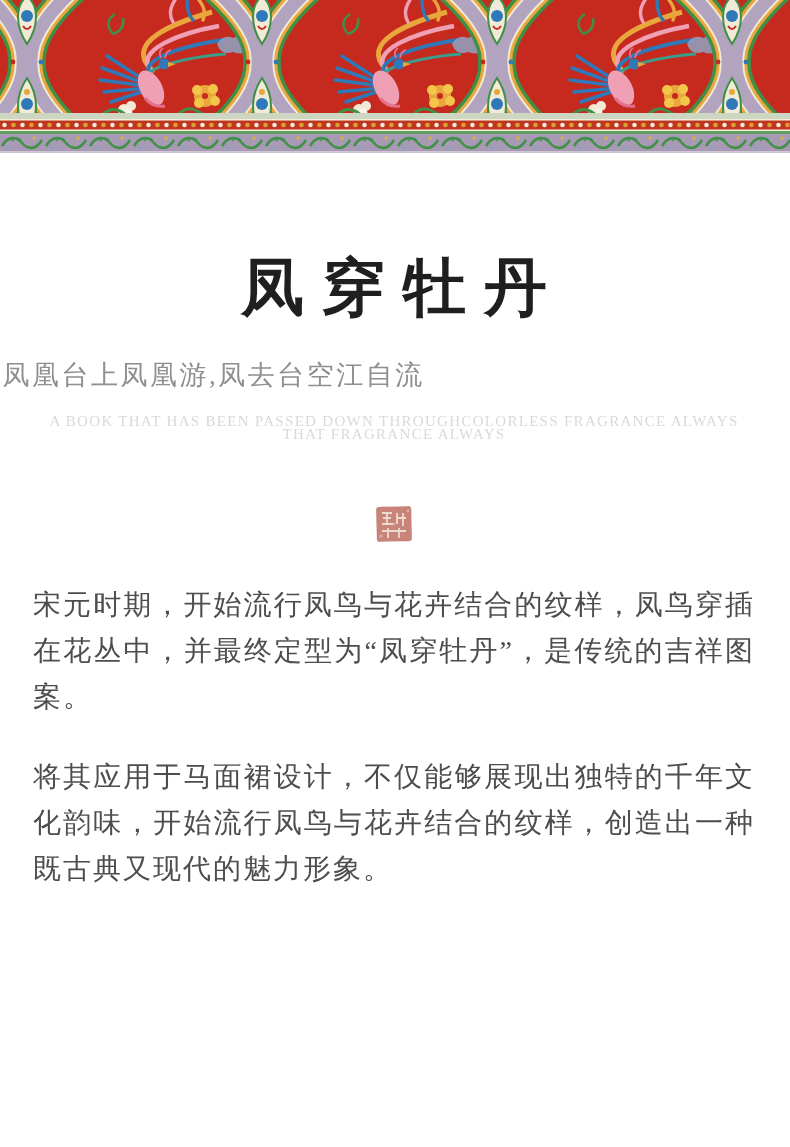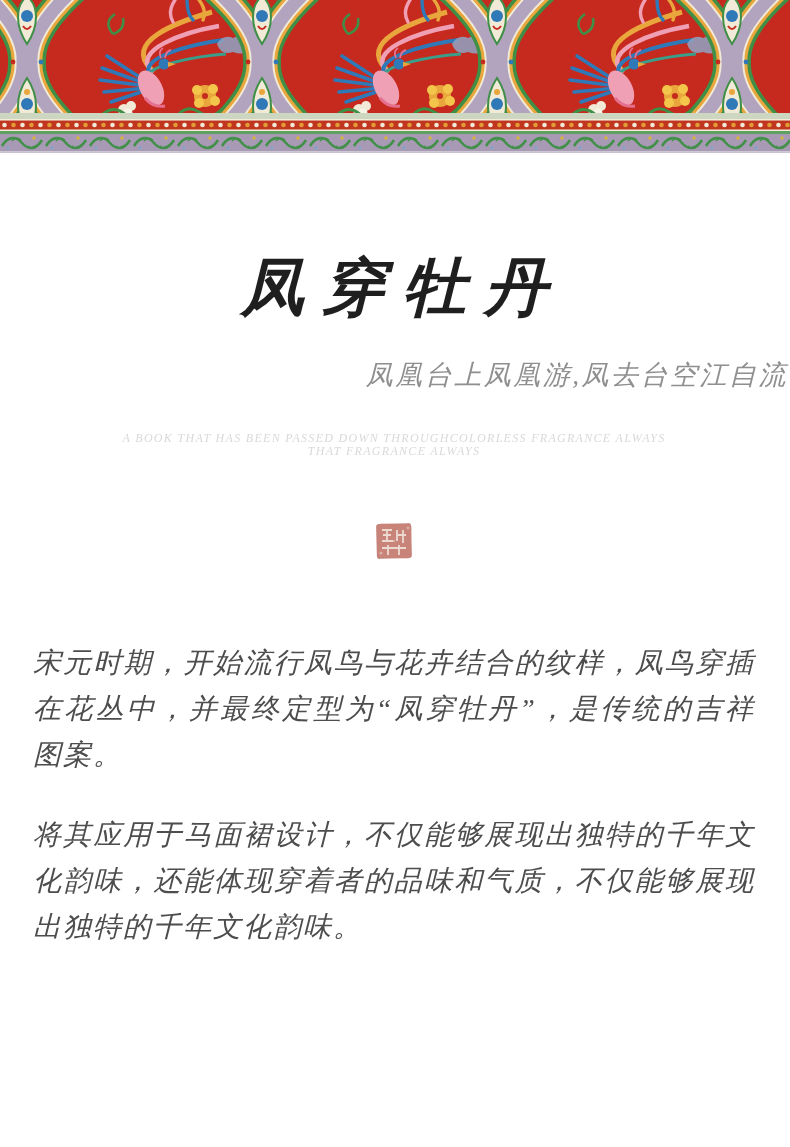--- a/index.html
+++ b/index.html
@@ -3,61 +3,61 @@
 <meta charset="utf-8">
 <style>
   html, body { margin: 0; padding: 0; }
   body {
     width: 790px;
     height: 1147px;
     background: #ffffff;
     overflow: hidden;
     font-family: "Liberation Serif", "DejaVu Serif", serif;
   }
-  .page { width: 788px; height: 1147px; position: relative; background: #fff; font-style: italic; }
+  .page { width: 788px; height: 1147px; position: relative; background: #fff; }
 
   
   .banner { width: 790px; height: 153px; overflow: hidden; line-height: 0; }
 
   
   .title {
     margin: 100px 0 0 0;
     text-align: center;
     font-size: 63px;
     font-weight: 700;
     color: #1f1f1f;
     letter-spacing: 18px;
     padding-left: 18px;
     line-height: 1.12;
   }
   .subtitle {
     margin-top: 33px;
-    text-align: right;
+    text-align: left;
     font-size: 27px;
     font-weight: 400;
     color: #8f8f8f;
     letter-spacing: 2.5px;
     padding-left: 2.5px;
   }
   .caption-en {
-    margin-top: 39px;
+    margin-top: 22px;
     text-align: center;
-    font-size: 12px;
+    font-size: 15px;
     line-height: 13px;
     color: #d9d9d9;
     letter-spacing: 1.3px;
   }
   .caption-en div { white-space: nowrap; }
 
   
   .seal-row { margin-top: 64px; display: flex; justify-content: center; }
   .seal { width: 38px; height: 38px; display: block; }
 
   
-  .article-body { margin-top: 80px; padding: 0 33px; }
+  .article-body { margin-top: 39px; padding: 0 33px; }
   .article-body p {
     margin: 0 0 34px 0;
     font-size: 28px;
     line-height: 46px;
     letter-spacing: 2px;
     color: #4d4d4d;
     font-weight: 400;
     text-align: justify;
     text-align-last: left;
   }
@@ -195,16 +195,16 @@
       <g fill="#e9d6cd" opacity="0.55">
         <circle cx="6" cy="31" r="1.6"></circle>
         <circle cx="33" cy="6" r="1.4"></circle>
         <circle cx="19" cy="19" r="1.2"></circle>
       </g>
     </svg>
   </div>
 
   <div class="article-body">
     <p>宋元时期，开始流行凤鸟与花卉结合的纹样，凤鸟穿插在花丛中，并最终定型为“凤穿牡丹”，是传统的吉祥图案。</p>
-    <p>将其应用于马面裙设计，不仅能够展现出独特的千年文化韵味，还能体现穿着者的品味和气质，不仅能够展现出独特的千年文化韵味。</p>
+    <p>将其应用于马面裙设计，不仅能够展现出独特的千年文化韵味，开始流行凤鸟与花卉结合的纹样，创造出一种既古典又现代的魅力形象。</p>
   </div>
 
 </div>
 
 </body></html>

